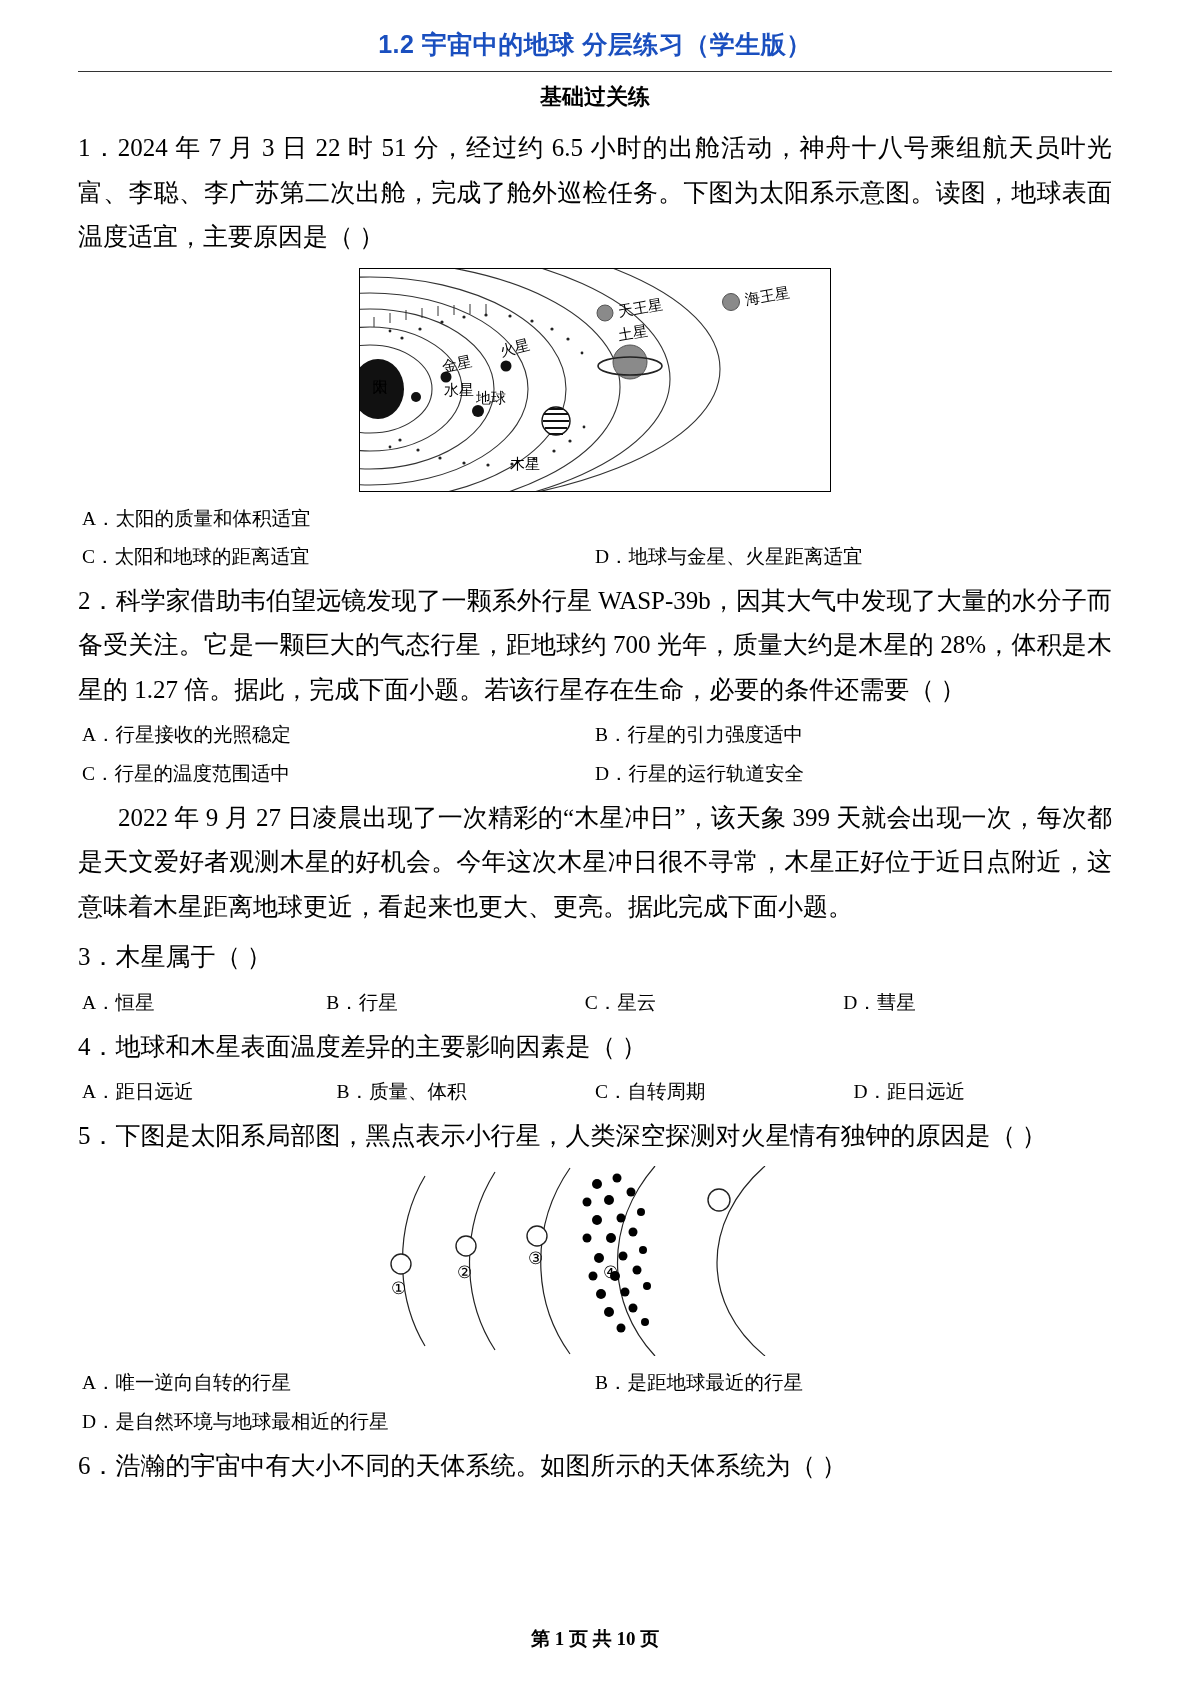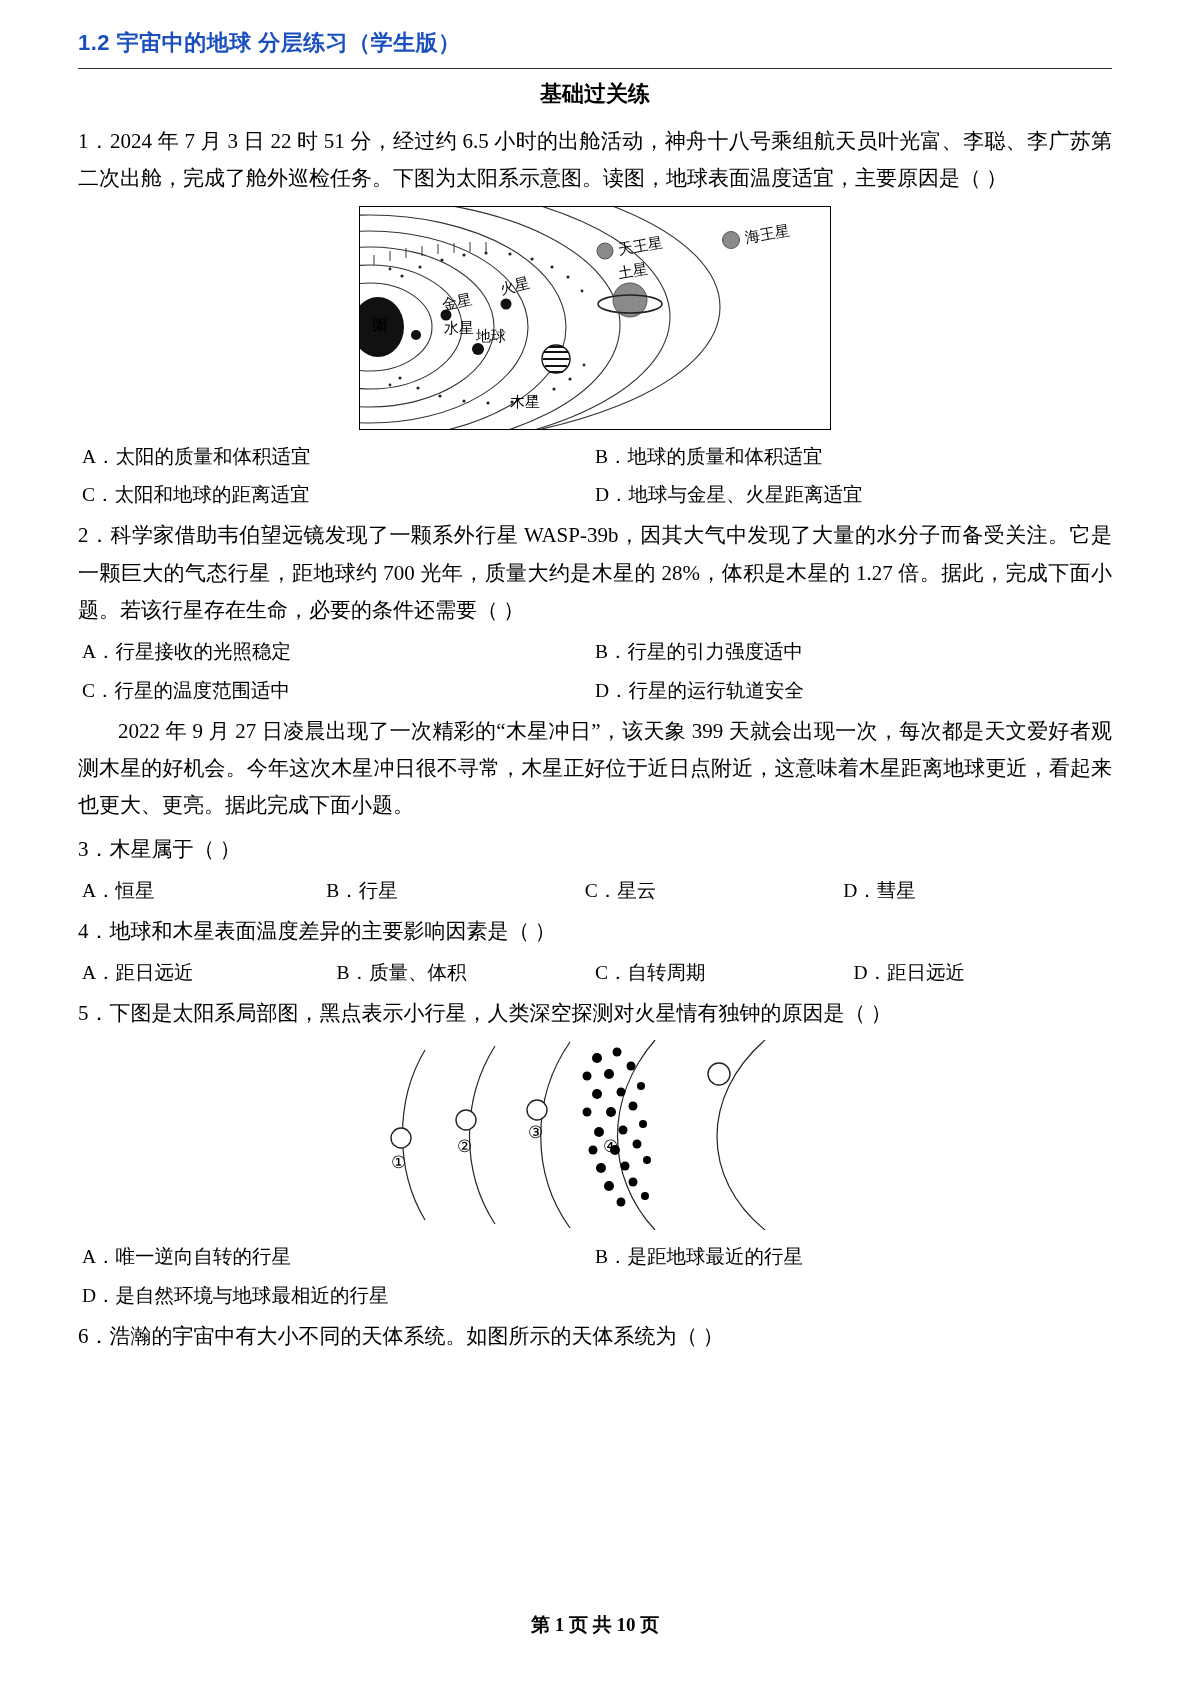--- a/index.html
+++ b/index.html
@@ -15,43 +15,43 @@
     position: relative;
   }
   .page {
     width: 1190px;
     height: 1682px;
     box-sizing: border-box;
     padding: 22px 78px 0 78px;
     position: relative;
   }
   .doc-title {
-    text-align: left;
+    text-align: center;
     color: #1a4fbf;
     font-weight: bold;
-    font-size: 22px;
+    font-size: 25px;
     letter-spacing: 0.5px;
     font-family: "Liberation Sans", sans-serif;
     margin-top: 6px;
     margin-bottom: 10px;
   }
   .title-rule {
     border: none;
     border-top: 1.2px solid #333;
     margin: 0 0 10px 0;
   }
   .section-head {
     text-align: center;
     font-weight: bold;
     font-size: 22px;
     margin: 8px 0 14px 0;
     font-family: "Liberation Sans", sans-serif;
   }
   .q {
-    font-size: 21px;
+    font-size: 25px;
     line-height: 1.78;
     text-align: justify;
     margin: 0 0 6px 0;
   }
   .q.indent {
     text-indent: 40px;
   }
   .opts {
     display: flex;
     font-size: 19.5px;
@@ -90,21 +90,21 @@
   }
   .fig2 {
     width: 460px;
     height: 190px;
     position: relative;
   }
   .footer {
     position: absolute;
     left: 0;
     right: 0;
-    bottom: 44px;
+    bottom: 30px;
     text-align: center;
     font-size: 19px;
     font-weight: bold;
     font-family: "Liberation Serif", serif;
   }
   .lbl {
     position: absolute;
     font-size: 15px;
     font-family: "Liberation Serif", serif;
     white-space: nowrap;
@@ -217,21 +217,20 @@
       <div class="lbl" style="left:140px; top:70px; transform:rotate(-14deg);">火星</div>
       <div class="lbl" style="left:150px; top:186px;">木星</div>
       <div class="lbl" style="left:258px; top:55px; transform:rotate(-10deg);">土星</div>
       <div class="lbl" style="left:258px; top:30px; transform:rotate(-10deg);">天王星</div>
       <div class="lbl" style="left:385px; top:18px; transform:rotate(-10deg);">海王星</div>
     </div>
   </div>
 
   <div class="opts two">
     <div>A．太阳的质量和体积适宜</div>
-    <div>B．地球的质量和体积适宜</div>
   </div>
   <div class="opts two">
     <div>C．太阳和地球的距离适宜</div>
     <div>D．地球与金星、火星距离适宜</div>
   </div>
 
   <p class="q">2．科学家借助韦伯望远镜发现了一颗系外行星 WASP-39b，因其大气中发现了大量的水分子而备受关注。它是一颗巨大的气态行星，距地球约 700 光年，质量大约是木星的 28%，体积是木星的 1.27 倍。据此，完成下面小题。若该行星存在生命，必要的条件还需要（      ）</p>
   <div class="opts two">
     <div>A．行星接收的光照稳定</div>
     <div>B．行星的引力强度适中</div>

